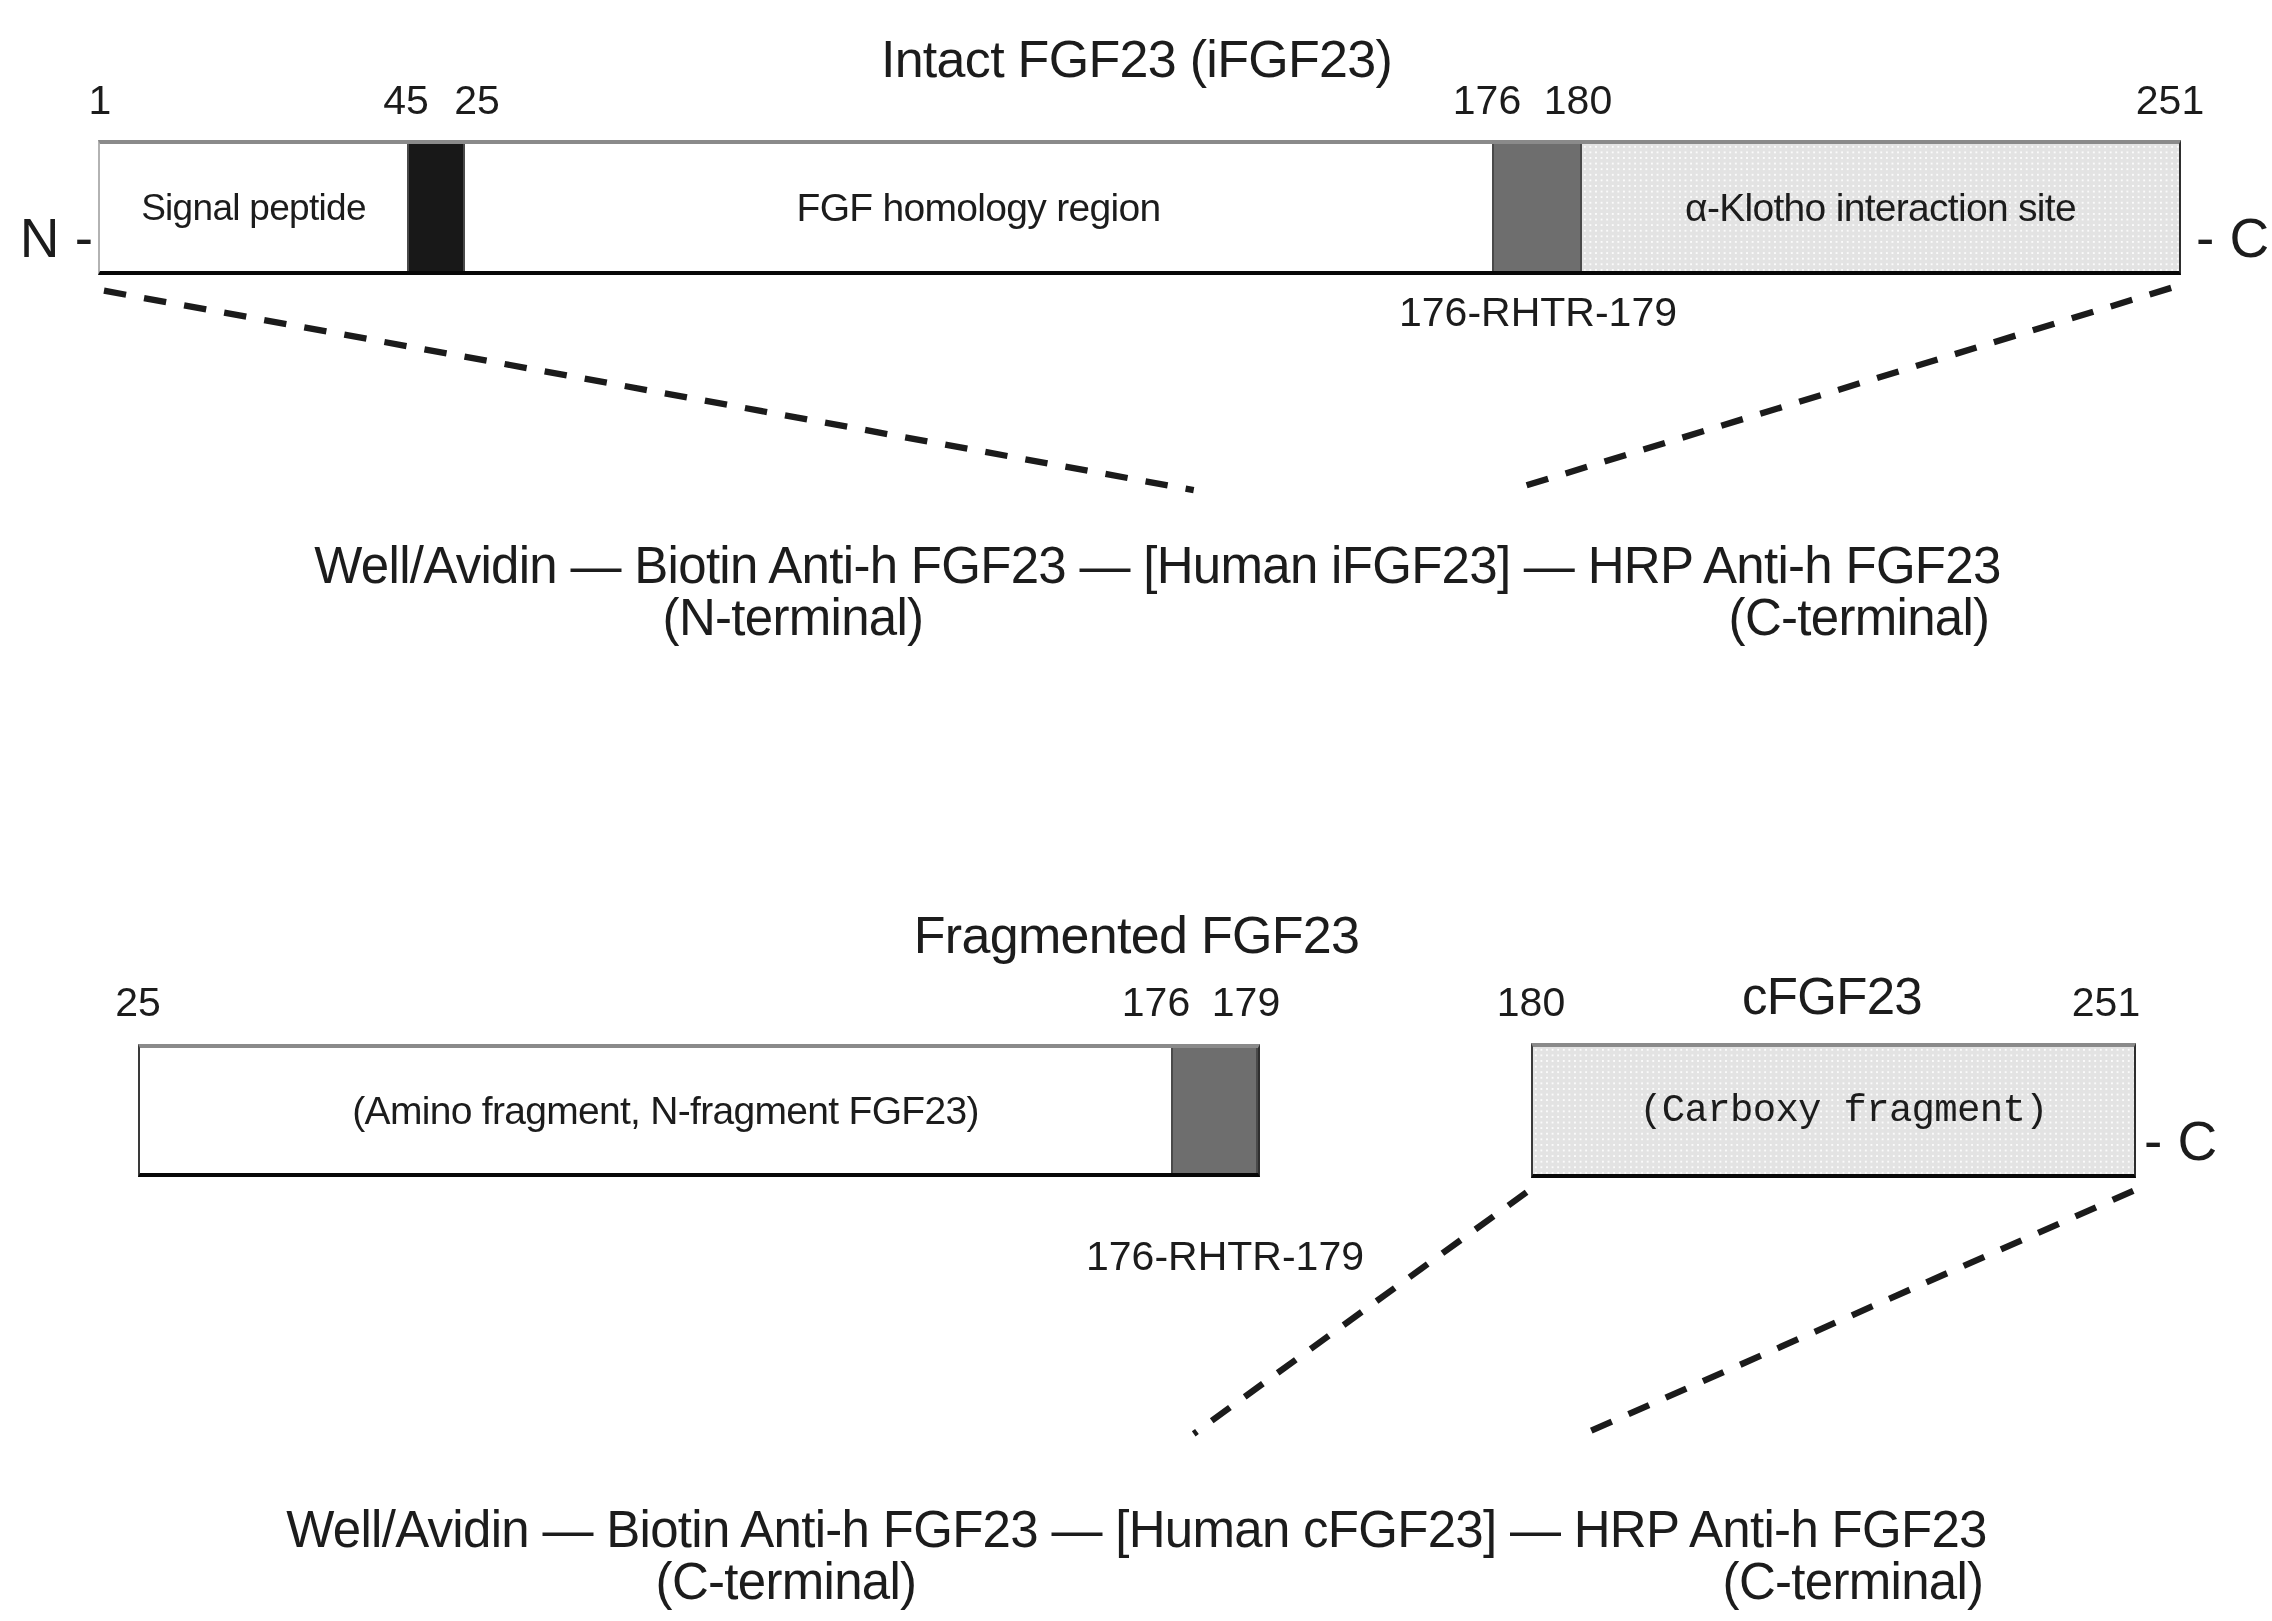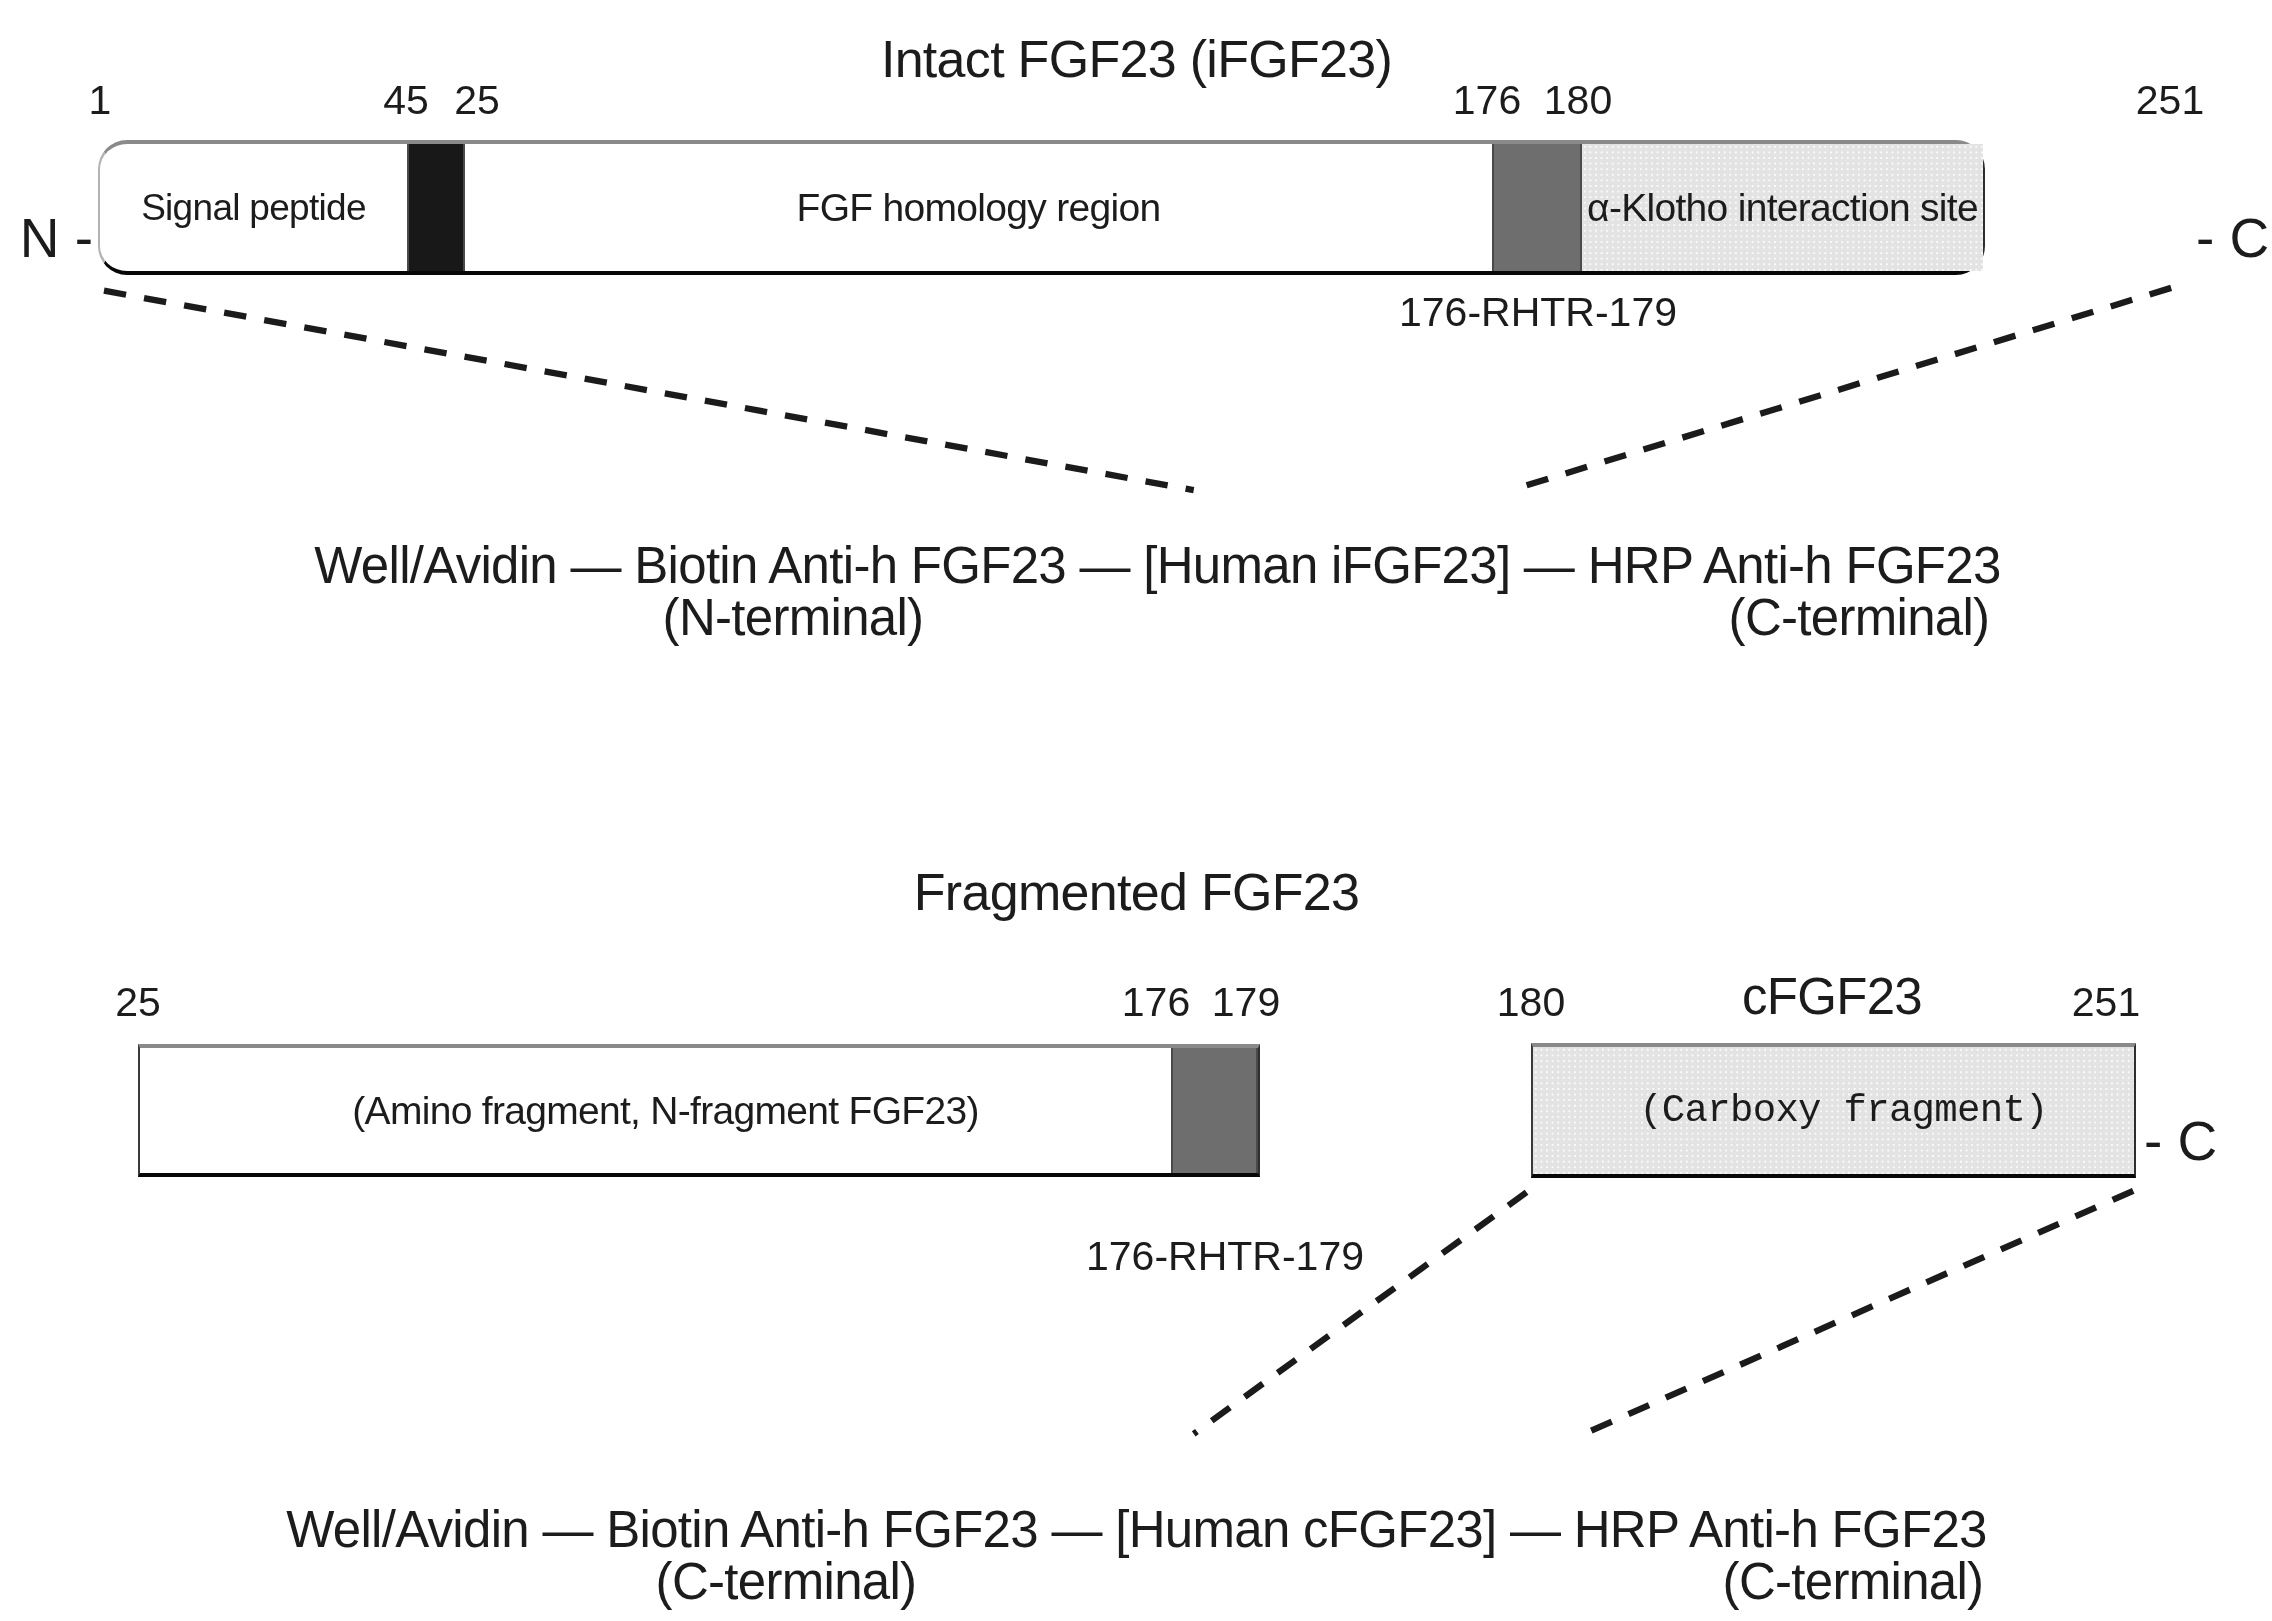--- a/index.html
+++ b/index.html
@@ -57,41 +57,41 @@
   <div class="num" style="left:100px;top:77px;">1</div>
   <div class="num" style="left:406px;top:77px;">45</div>
   <div class="num" style="left:477px;top:77px;">25</div>
   <div class="num" style="left:1487px;top:77px;">176</div>
   <div class="num" style="left:1578px;top:77px;">180</div>
   <div class="num" style="left:2170px;top:77px;">251</div>
 
   <div class="abs terminus" style="left:19.7px;top:178px;">N -</div>
   <div class="abs terminus" style="left:2196px;top:178px;">- C</div>
 
-  <div class="bar light-left" style="left:98px;top:140px;width:1887px;height:135px;border-radius:29px;">
+  <div class="bar light-left" style="left:98px;top:140px;width:2083px;height:135px;">
     <div class="seg" style="width:307px;">
       <span style="font-size:37px;">Signal peptide</span>
     </div>
     <div class="seg seg-band" style="width: 58px; background-color: rgb(24, 24, 24);"></div>
     <div class="seg" style="width:1027px;">
       <span>FGF homology region</span>
     </div>
     <div class="seg seg-band" style="width: 90px; background-color: rgb(110, 110, 110);"></div>
     <div class="seg dotted-fill" style="flex:1;">
       <span>α-Klotho interaction site</span>
     </div>
   </div>
 
   <div class="cleavage-label" style="left:1538px;top:289px;">176-RHTR-179</div>
 
   <div class="abs centered-line assay-line" style="top:508px;padding-left:42px;">Well/Avidin — Biotin Anti-h FGF23 — [Human iFGF23] — HRP Anti-h FGF23</div>
   <div class="terminal-label" style="left:793px;top:588px;">(N-terminal)</div>
   <div class="terminal-label" style="left:1859px;top:588px;">(C-terminal)</div>
 
-  <div class="abs centered-line title" style="top:834px;">Fragmented FGF23</div>
+  <div class="abs centered-line title" style="top:877px;">Fragmented FGF23</div>
 
   <div class="num" style="left:138px;top:979px;">25</div>
   <div class="num" style="left:1156px;top:979px;">176</div>
   <div class="num" style="left:1246px;top:979px;">179</div>
   <div class="num" style="left:1531px;top:979px;">180</div>
   <div class="num" style="left:2106px;top:979px;">251</div>
 
   <div class="subtitle" style="left:1832px;top:967px;">cFGF23</div>
 
   <div class="bar dark-left" style="left:138px;top:1044px;width:1122px;height:133px;">

